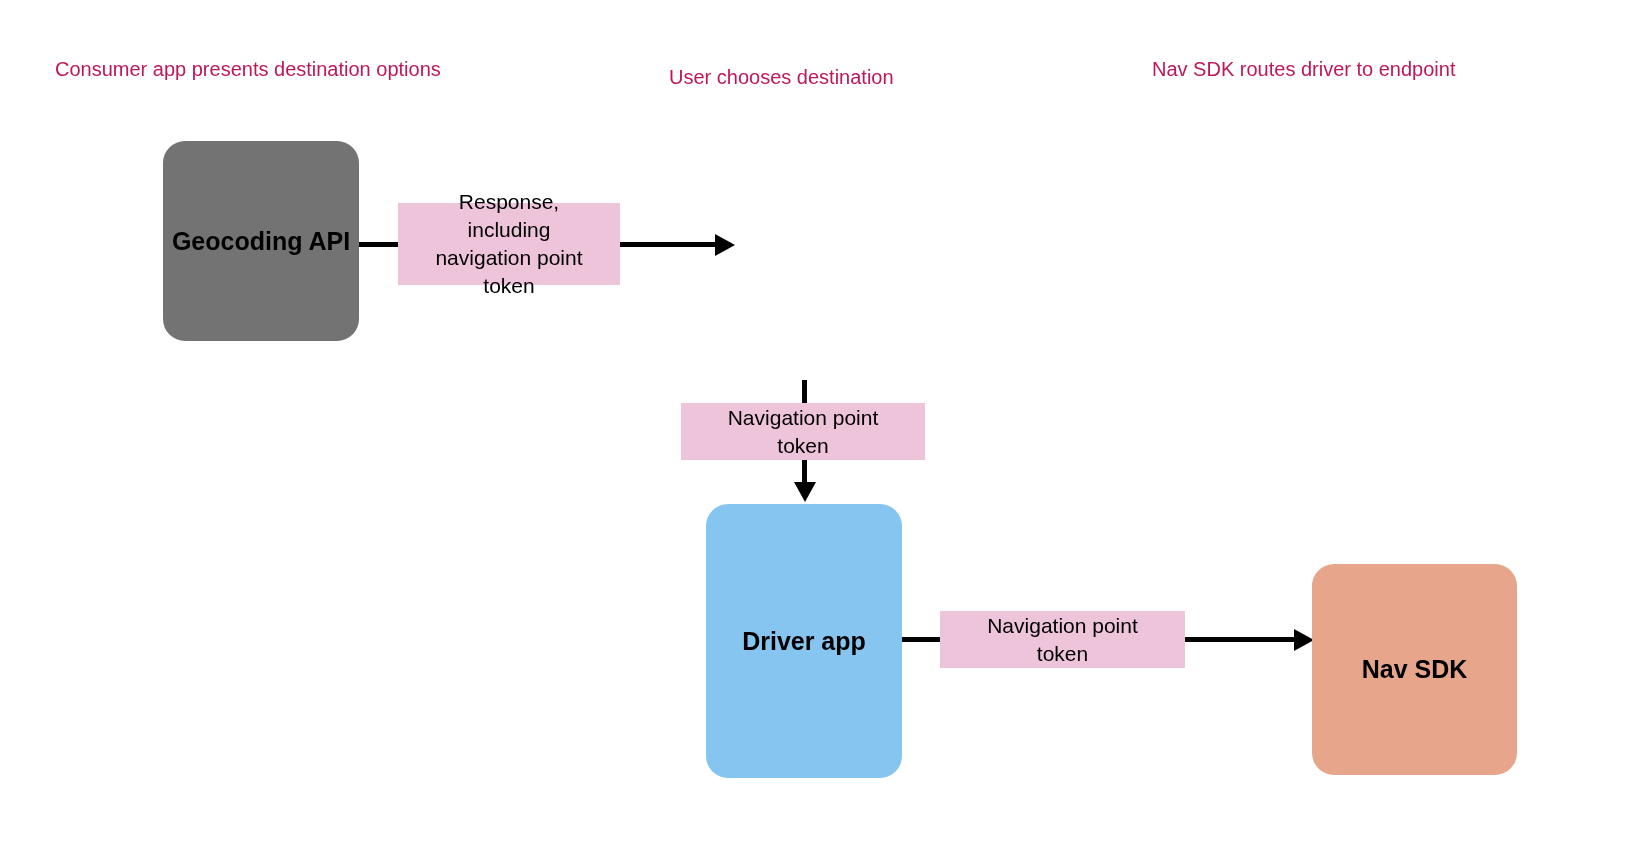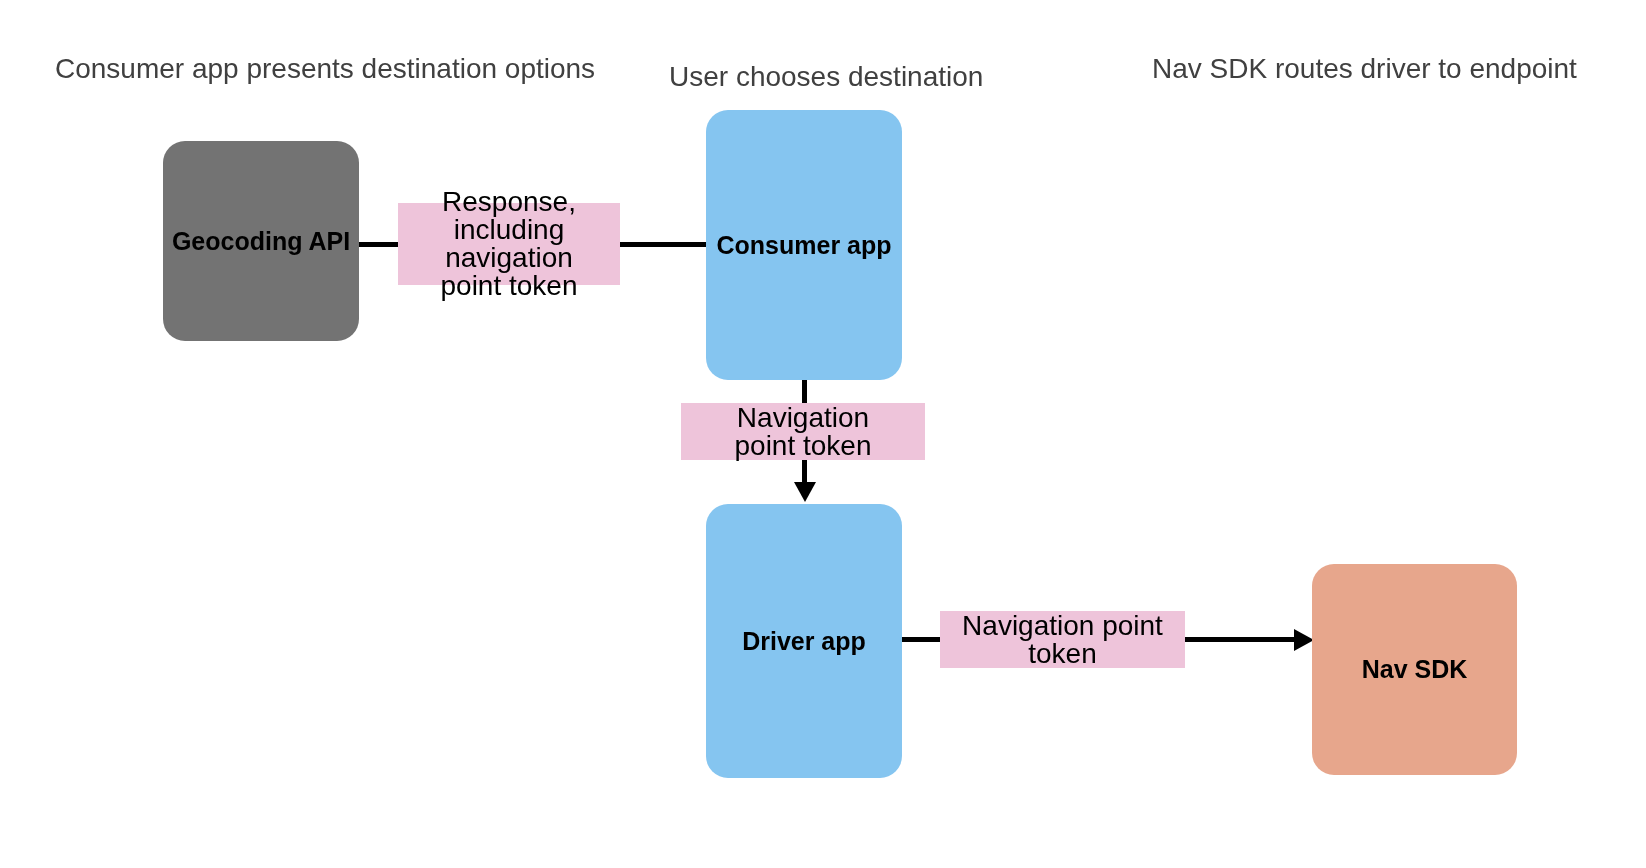--- a/index.html
+++ b/index.html
@@ -17,23 +17,23 @@
   #canvas {
     position: relative;
     width: 1646px;
     height: 868px;
     background: #ffffff;
   }
 
   
   .col-header {
     position: absolute;
-    font-size: 28px;
+    font-size: 20px;
     line-height: 28px;
-    color: #404040;
+    color: #be185d;
     white-space: nowrap;
     font-weight: 400;
   }
   #hdr-1 { left: 55px;   top: 55px; }
   #hdr-2 { left: 669px;  top: 55px; margin-top: 8px; }
   #hdr-3 { left: 1152px; top: 55px; }
 
   
   .node {
     position: absolute;
@@ -102,21 +102,21 @@
   #edge2-head  { left: 794px; top: 482px; }
   
   #edge3-line  { left: 902px; top: 637px; width: 400px; }
   #edge3-head  { left: 1294px; top: 629px; }
 
   
   .edge-label {
     position: absolute;
     background: #eec4da;
     color: #000000;
-    font-size: 28px;
+    font-size: 21px;
     line-height: 28px;
     display: flex;
     align-items: center;
     justify-content: center;
     text-align: center;
     box-sizing: border-box;
     padding: 0 22px;
   }
   #label-response {
     left: 398px; top: 203px;
@@ -147,19 +147,18 @@
   <div id="edge2-line" class="line-v"></div>
   <div id="edge2-head" class="arrow-down"></div>
   <div id="label-token-vertical" class="edge-label">Navigation point token</div>
 
   <div id="edge3-line" class="line-h"></div>
   <div id="edge3-head" class="arrow-right"></div>
   <div id="label-token-horizontal" class="edge-label">Navigation point token</div>
 
   <div id="node-geocoding" class="node">Geocoding API</div>
 
-  <div id="node-consumer" class="node">Consumer app</div>
 
   <div id="node-driver" class="node">Driver app</div>
 
   <div id="node-navsdk" class="node">Nav SDK</div>
 
 </div>
 
 </body></html>

